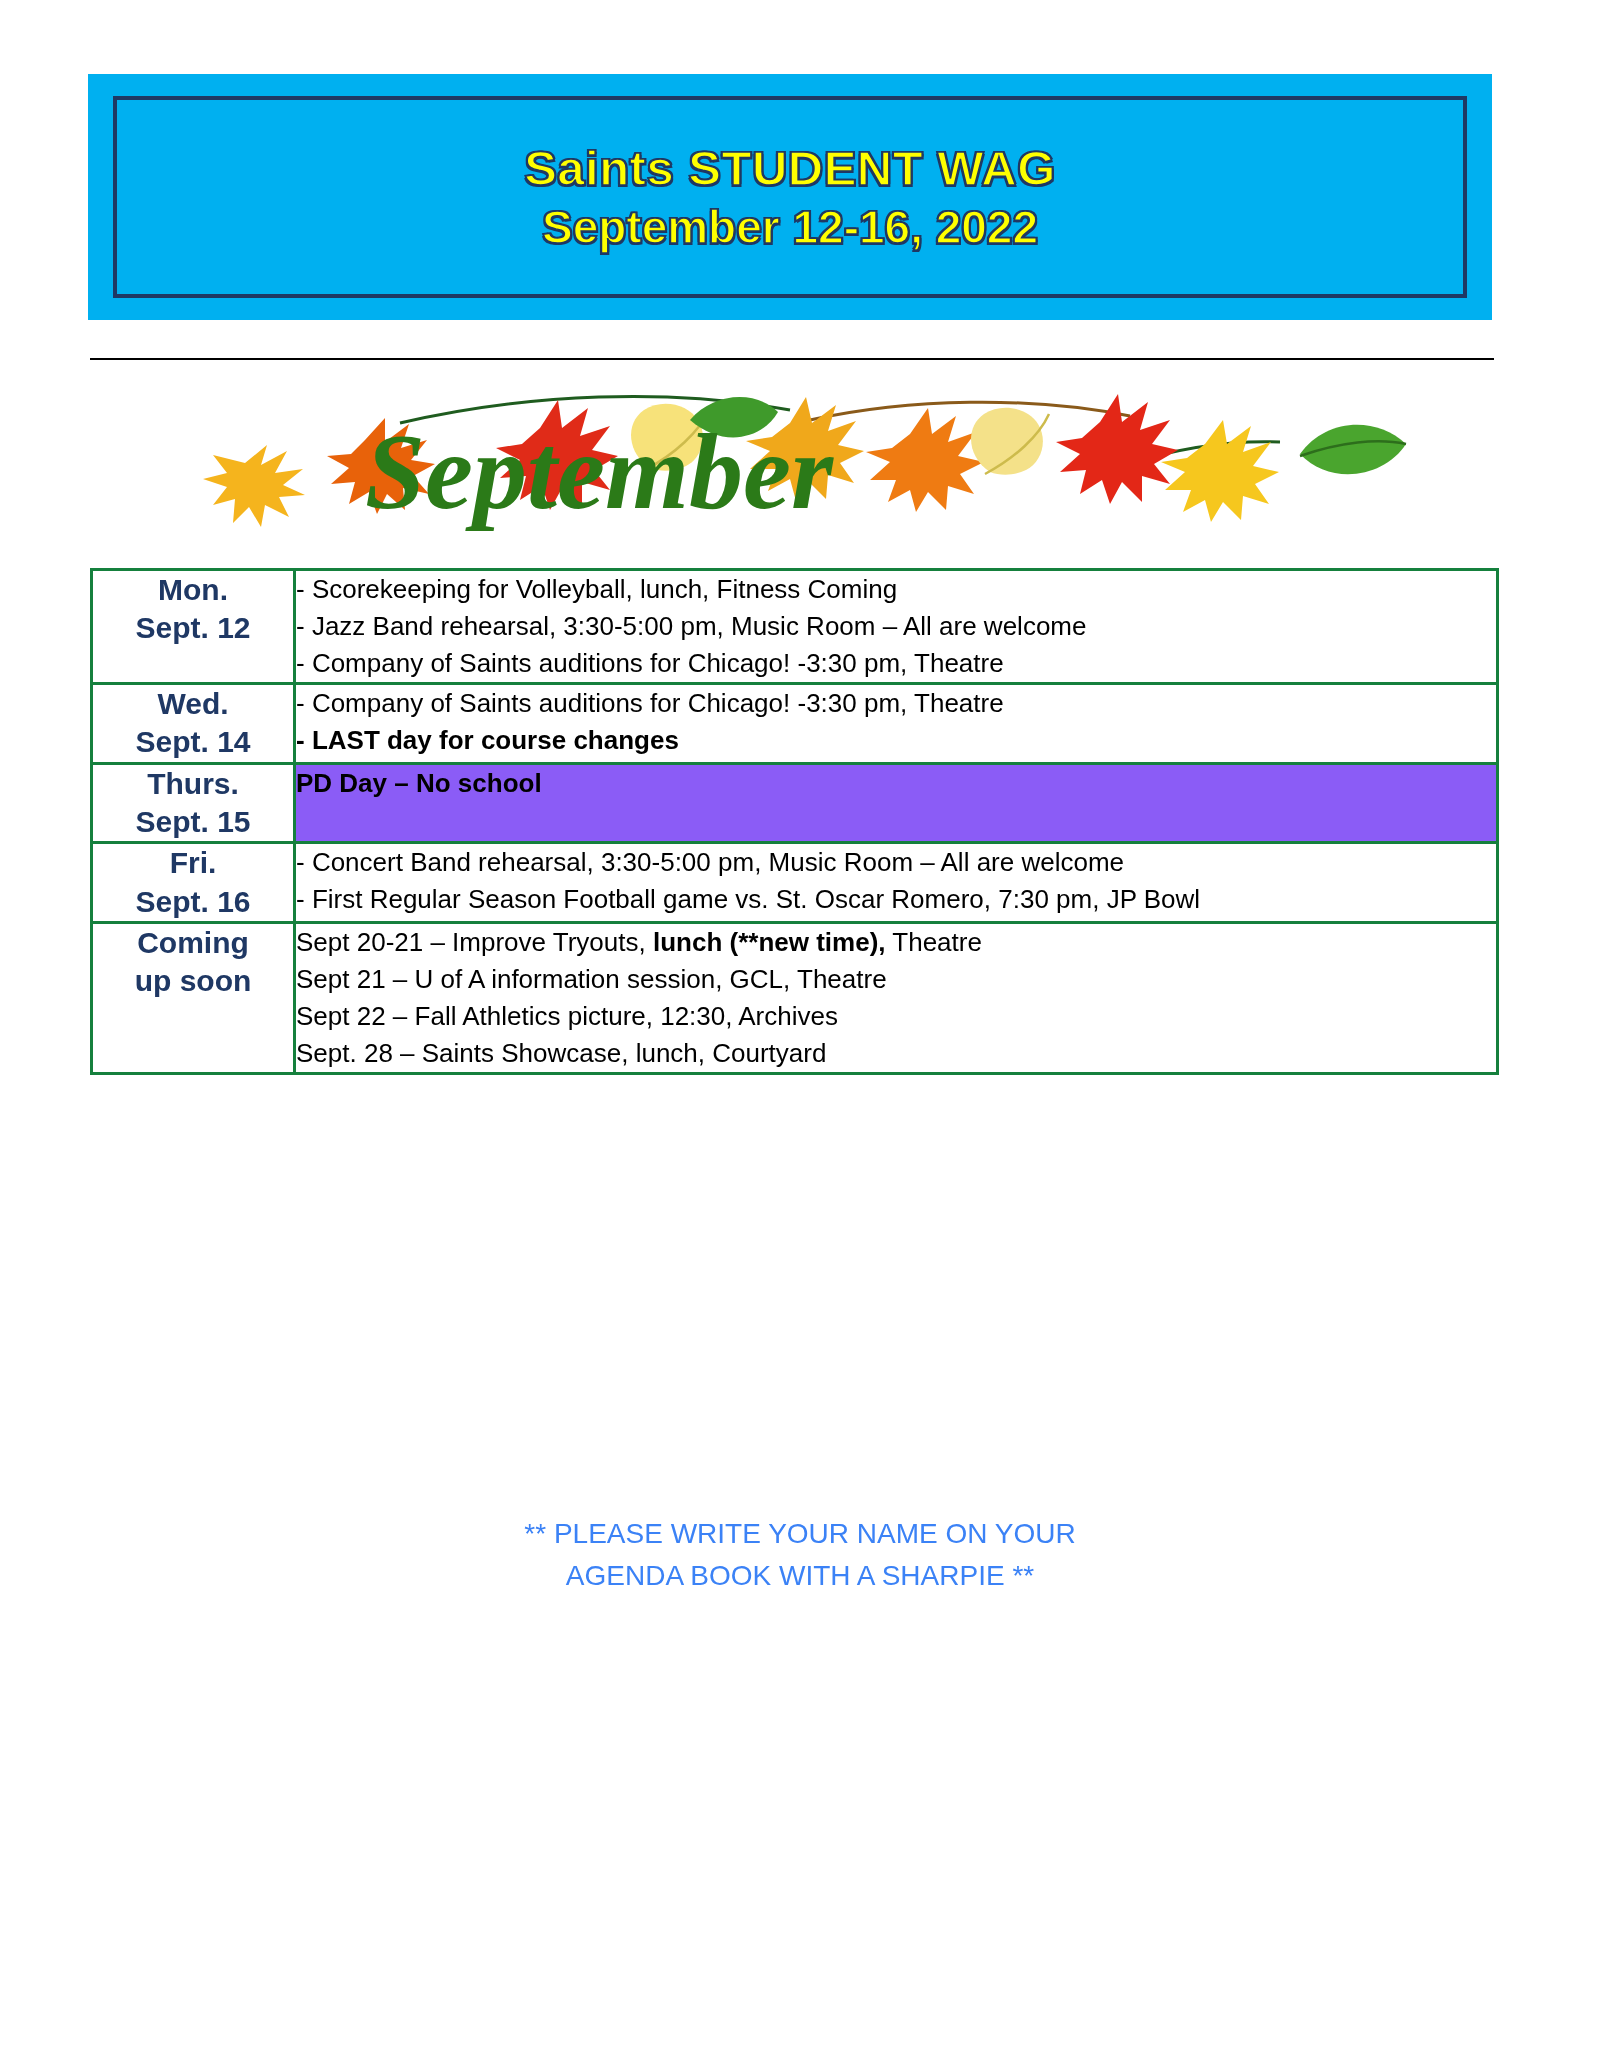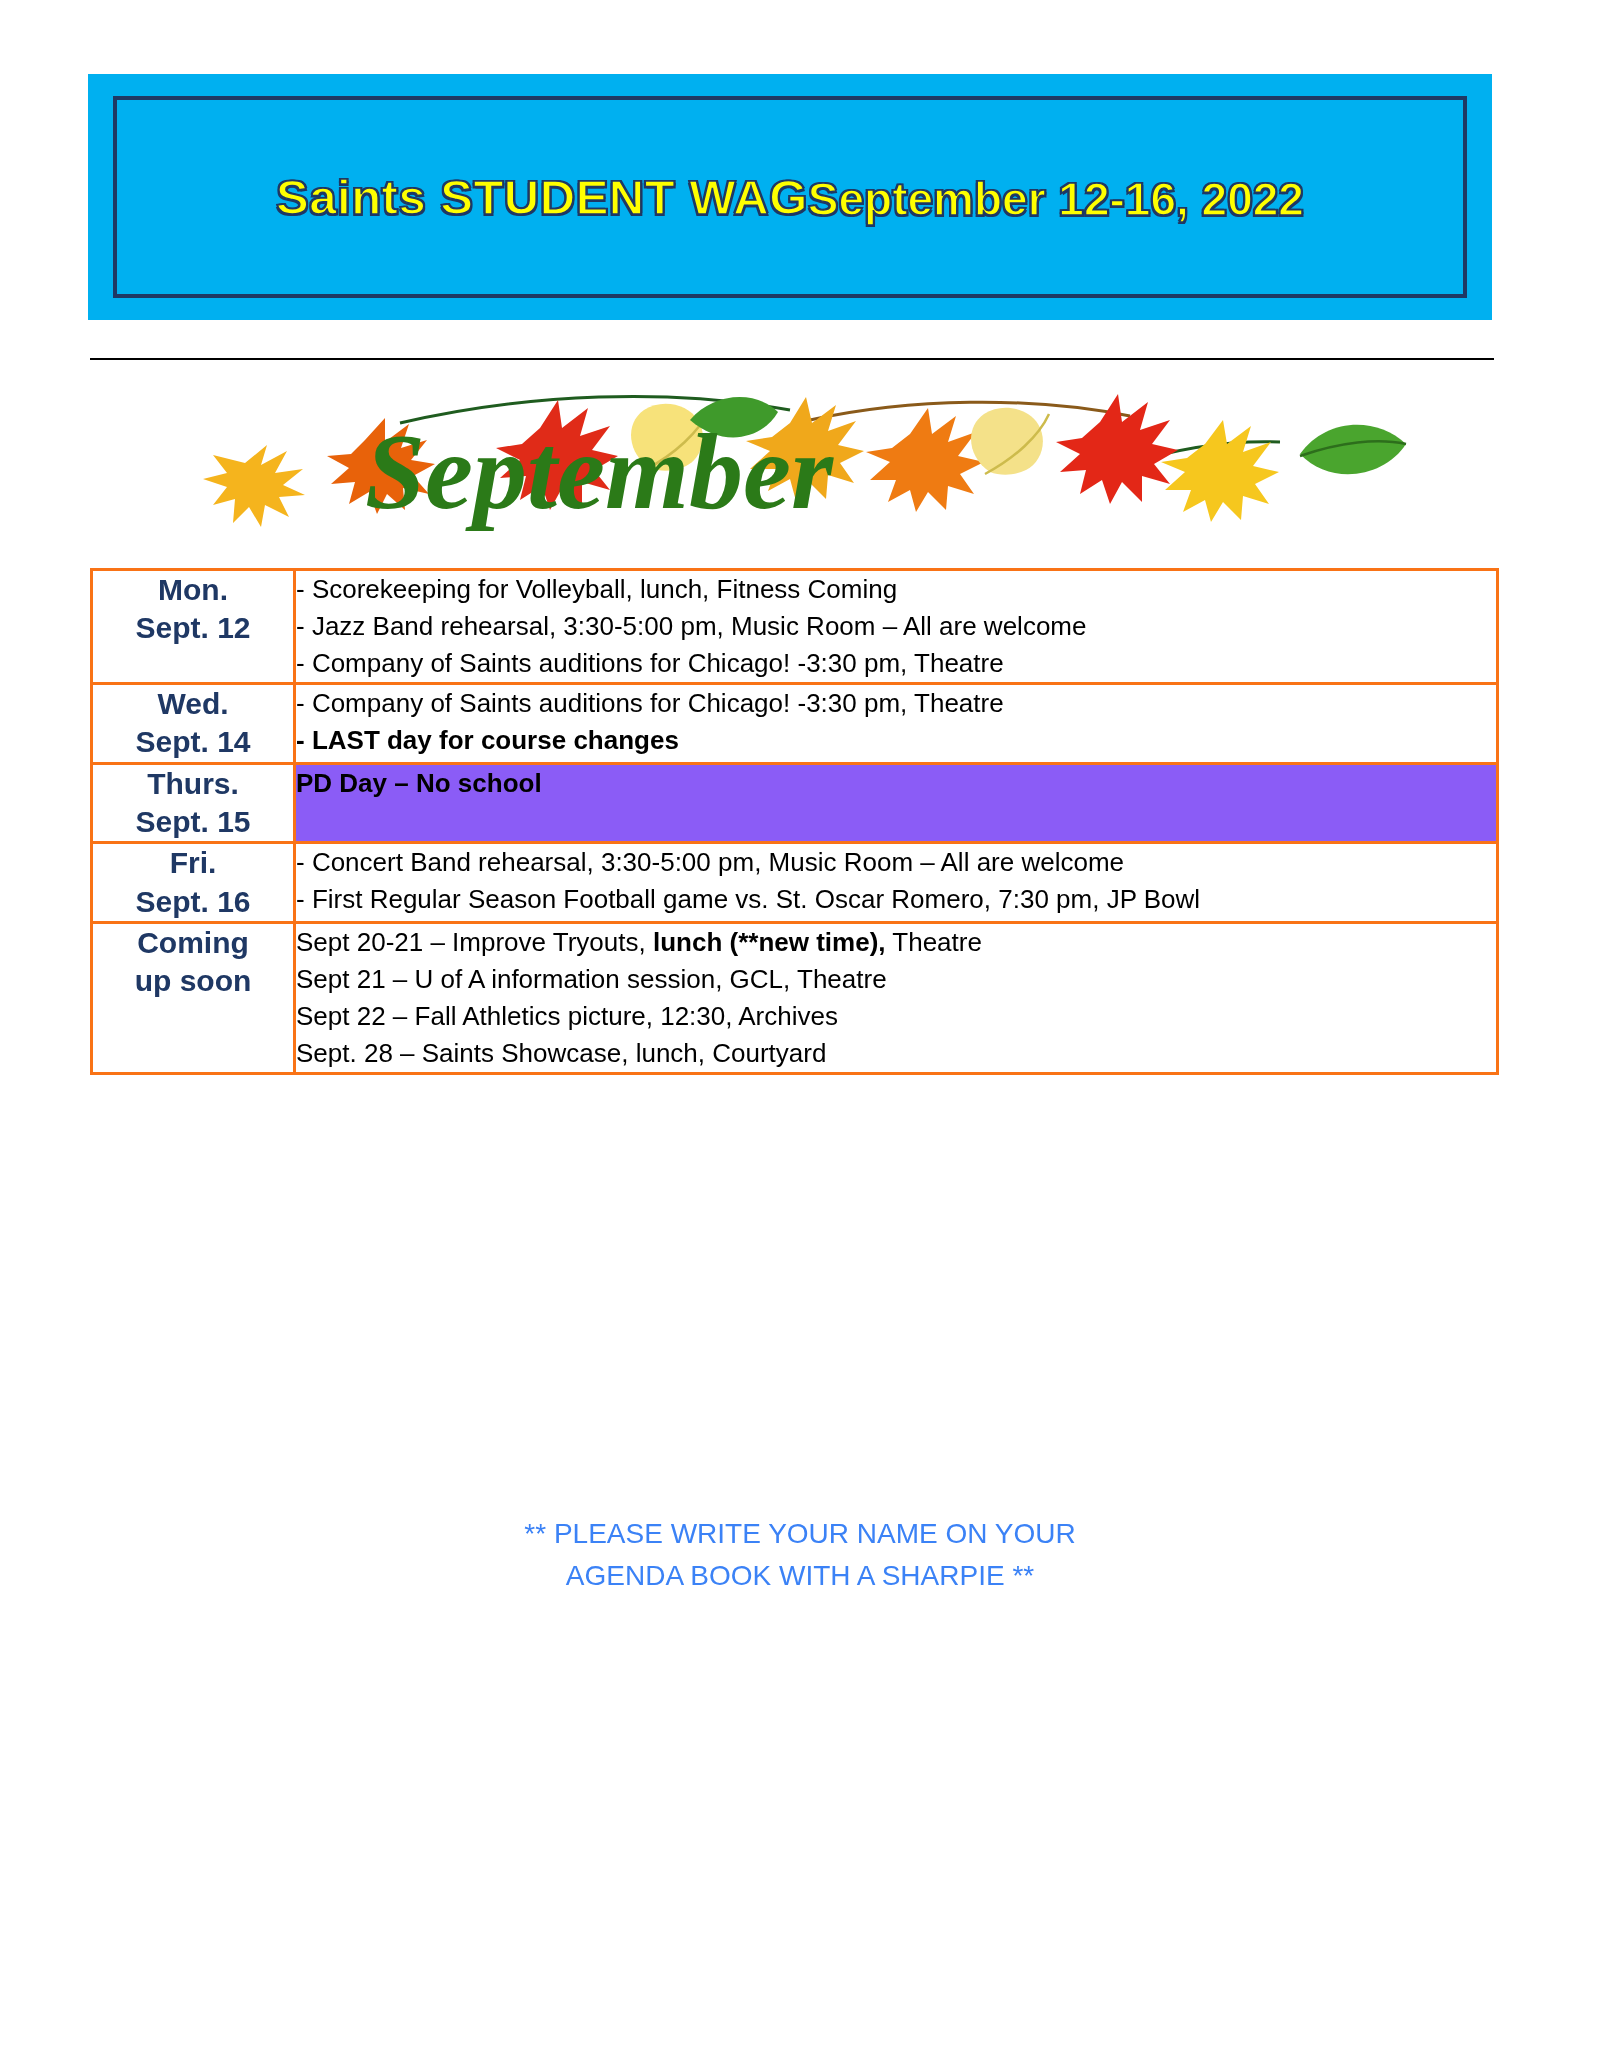--- a/index.html
+++ b/index.html
@@ -34,21 +34,21 @@
   }
   .banner-inner {
     position: absolute;
     left: 25px;
     top: 22px;
     right: 25px;
     bottom: 22px;
     border: 4px solid #1f3864;
     box-sizing: border-box;
     display: flex;
-    flex-direction: row;
+    flex-direction: column;
     align-items: center;
     justify-content: center;
   }
   .banner-line1 {
     font-size: 49px;
     font-weight: bold;
     color: #ffff00;
     letter-spacing: 0.5px;
     line-height: 1.15;
     -webkit-text-stroke: 1.5px #1f3864;
@@ -95,21 +95,21 @@
   
   .wag-table {
     position: absolute;
     left: 90px;
     top: 568px;
     width: 1409px;
     border-collapse: collapse;
     table-layout: fixed;
   }
   .wag-table td {
-    border: 3px solid #f97316;
+    border: 3px solid #15803d;
     vertical-align: top;
     padding: 0;
   }
   .day-cell {
     width: 200px;
     text-align: center;
     font-size: 30px;
     font-weight: bold;
     color: #1f3864;
     padding: 14px 6px 16px 6px;

